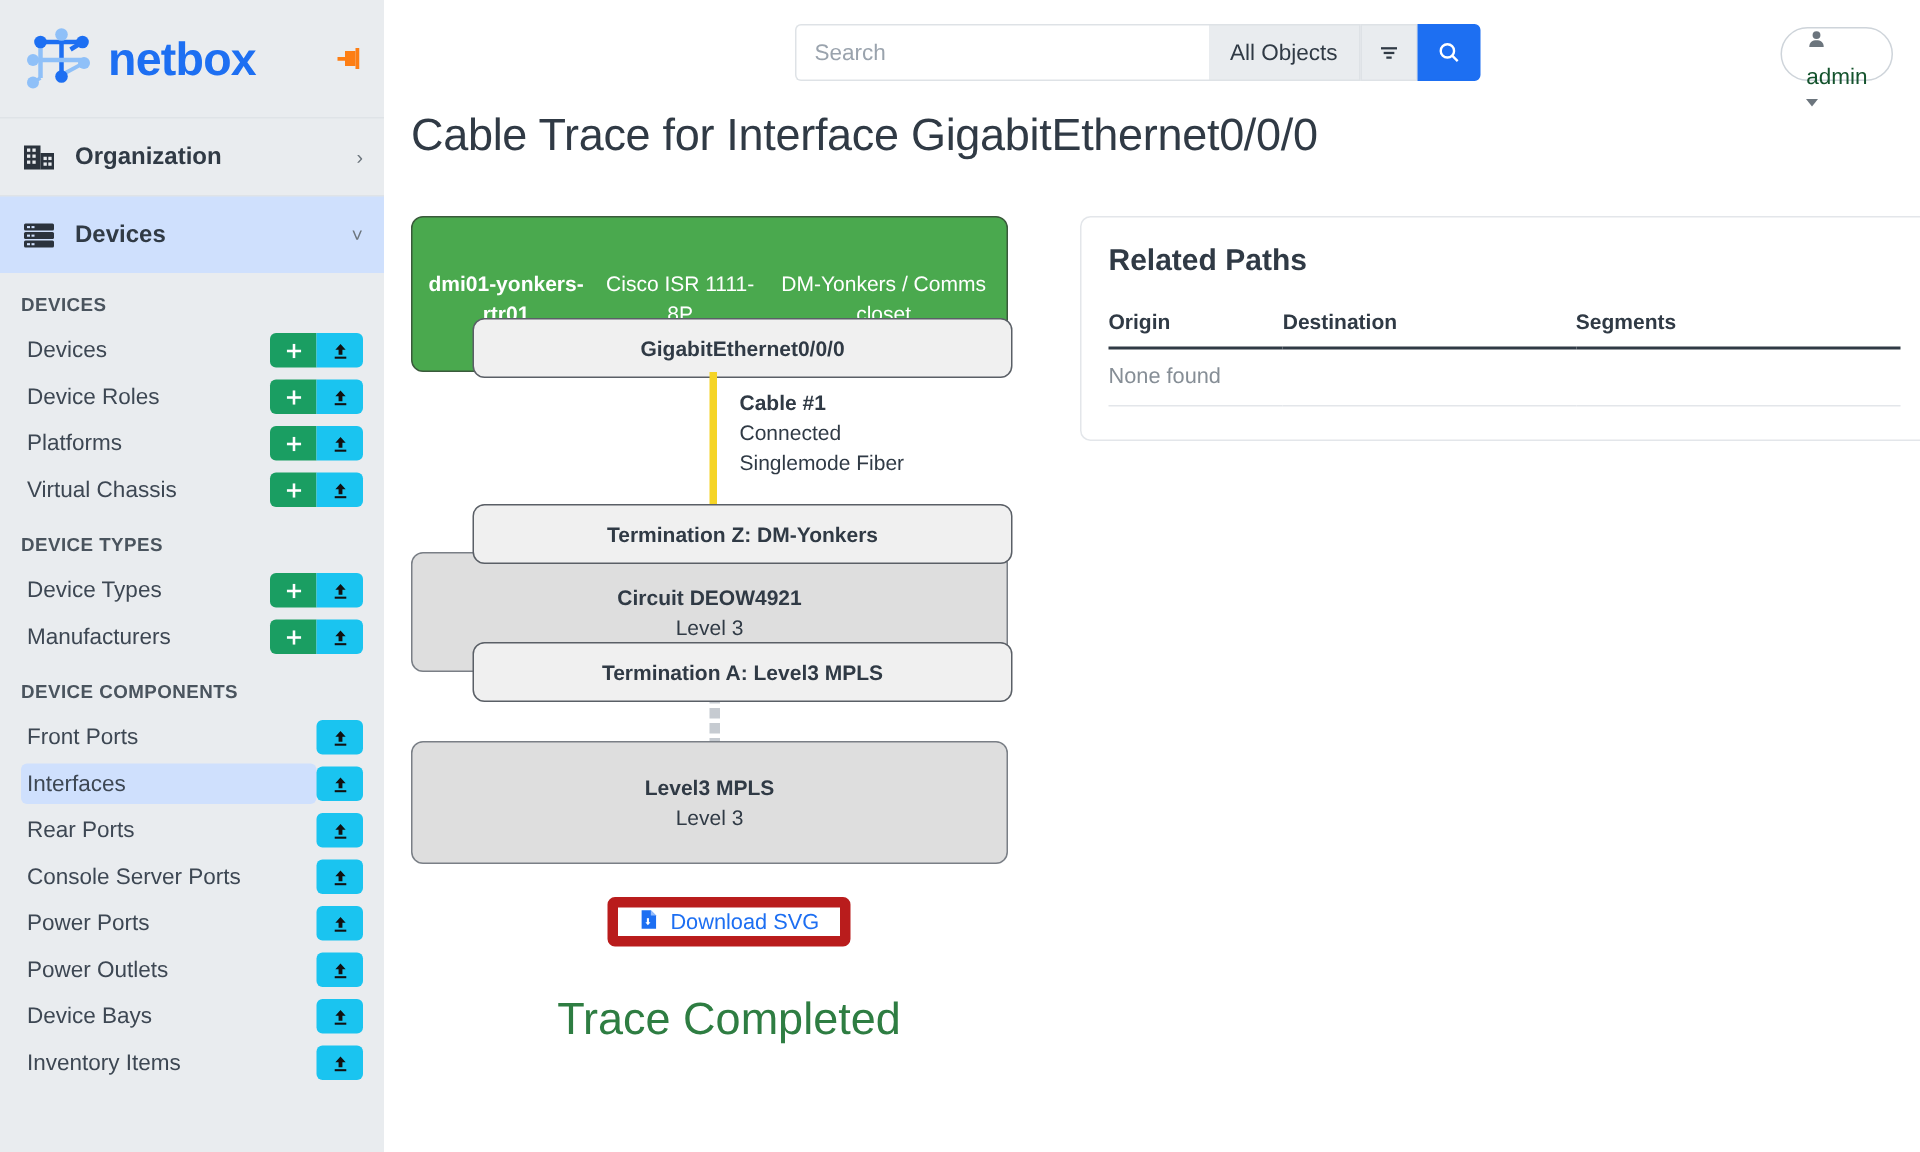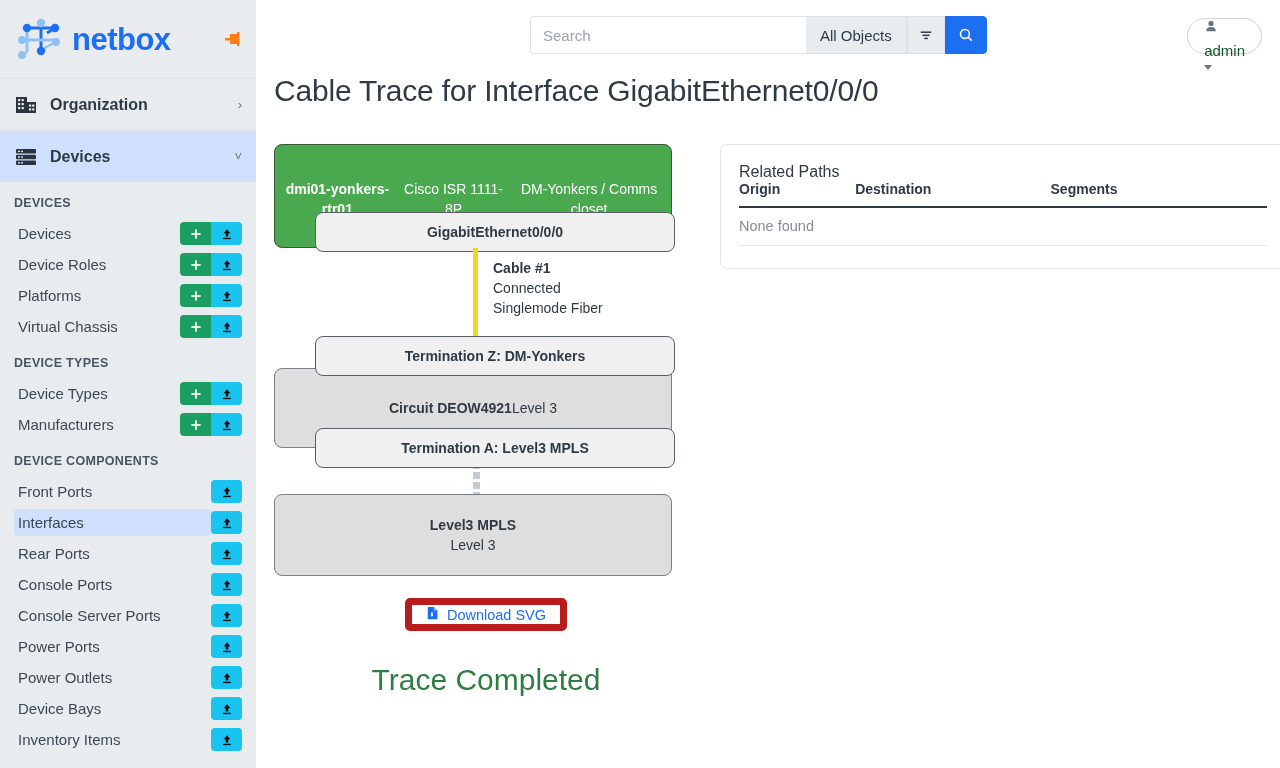--- a/index.html
+++ b/index.html
@@ -165,21 +165,21 @@
   }
   .cable-meta { position: absolute; left: 219px; top: 10px; text-align: left; }
   .cable-meta .c1 { font-size: 14px; font-weight: 700; line-height: 20px; color: #303a45; }
   .cable-meta .c2 { font-size: 14px; line-height: 20px; color: #303a45; }
   .cable-meta .c3 { font-size: 14px; line-height: 20px; color: #303a45; }
 
   .circuit-node {
     width: 398px; height: 80px;
     background: #dedede; border: 1px solid #7a7f86;
     border-radius: 8px;
-    display: flex; flex-direction: row; align-items: center; justify-content: center;
+    display: flex; flex-direction: column; align-items: center; justify-content: center;
   }
   .circuit-node .t1 { font-size: 14px; font-weight: 700; color: #303a45; line-height: 20px; }
   .circuit-node .t2 { font-size: 14px; font-weight: 400; color: #303a45; line-height: 20px; }
 
   .dotted-link {
     height: 46px; width: 398px; position: relative;
   }
   .dotted-link i {
     position: absolute; left: 199px;
     width: 7px; height: 7px; background: #c6cbd1; display: block;
@@ -207,21 +207,21 @@
     font-size: 30px; color: #2e7d42; font-weight: 400;
   }
 
   
   .rp-col { flex: 1 1 auto; margin-left: 22px; }
   .card {
     border: 1px solid #e3e6ea; border-radius: 7px;
     background: #fff; padding: 18px 18px 22px 18px;
     width: 566px;
   }
-  .card-title { font-size: 16px; color: #303a45; font-weight: 400; }
+  .card-title { font-size: 20px; color: #303a45; font-weight: 700; margin-bottom: 20px; }
   table.rp { width: 100%; border-collapse: collapse; }
   table.rp th {
     text-align: left; font-size: 14px; font-weight: 700; color: #303a45;
     padding: 0 0 9px 0; border-bottom: 2px solid #303a45;
   }
   table.rp td {
     font-size: 14.5px; color: #868e96;
     padding: 10px 0 11px 0; border-bottom: 1px solid #e3e6ea;
   }
   .col-o { width: 22%; } .col-d { width: 37%; } .col-s { width: 41%; }
@@ -454,33 +454,20 @@
         <span class="mini-btn mini-up solo">
           <svg viewBox="0 0 14 14" width="12" height="12">
               <path d="M7 1.5 L11 6 H8.5 V10 H5.5 V6 H3 Z" fill="#111"></path>
               <rect x="2.5" y="11.4" width="9" height="1.6" fill="#111"></rect>
             </svg>
         </span>
       </span>
     </div>
     <div class="nav-item">
       <span class="text-wrap">
-          <span class="text">Console Ports</span>
-        </span>
-      <span class="btn-pair">
-        <span class="mini-btn mini-up solo">
-          <svg viewBox="0 0 14 14" width="12" height="12">
-              <path d="M7 1.5 L11 6 H8.5 V10 H5.5 V6 H3 Z" fill="#111"></path>
-              <rect x="2.5" y="11.4" width="9" height="1.6" fill="#111"></rect>
-            </svg>
-        </span>
-      </span>
-    </div>
-    <div class="nav-item">
-      <span class="text-wrap">
           <span class="text">Console Server Ports</span>
         </span>
       <span class="btn-pair">
         <span class="mini-btn mini-up solo">
           <svg viewBox="0 0 14 14" width="12" height="12">
               <path d="M7 1.5 L11 6 H8.5 V10 H5.5 V6 H3 Z" fill="#111"></path>
               <rect x="2.5" y="11.4" width="9" height="1.6" fill="#111"></rect>
             </svg>
         </span>
       </span>

